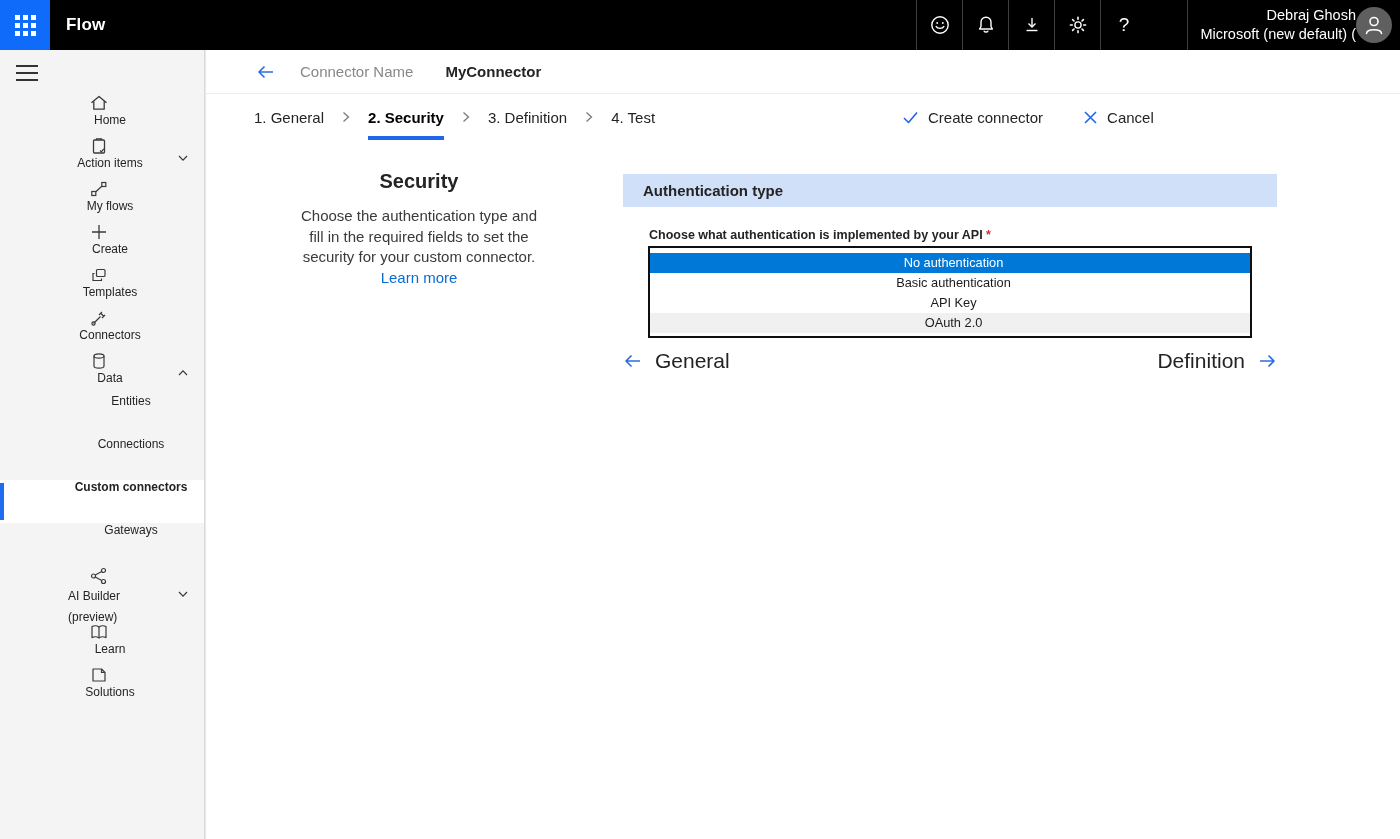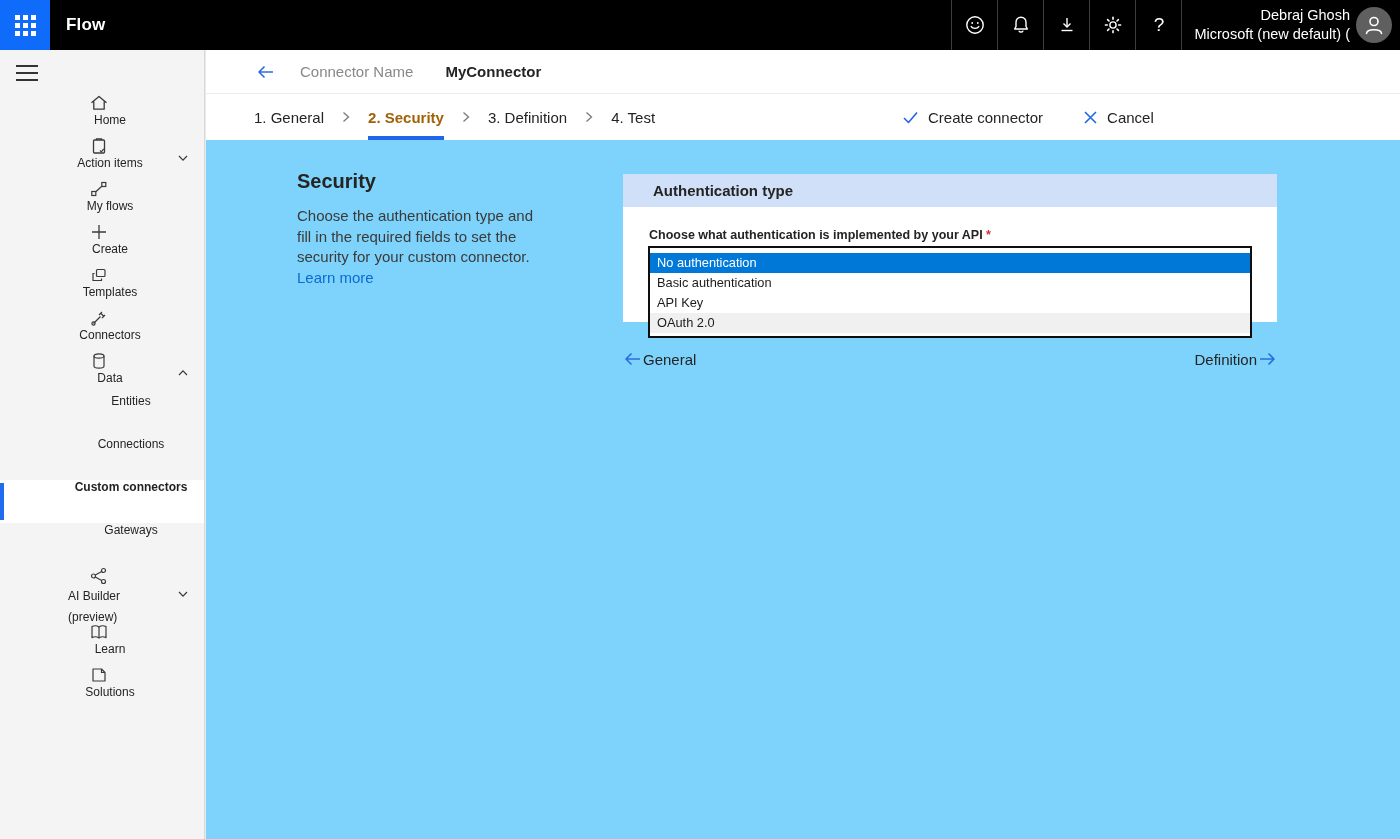--- a/index.html
+++ b/index.html
@@ -13,21 +13,21 @@
     align-items:center; justify-content:center; cursor:pointer; }
   .waffle-grid { display:grid; grid-template-columns:repeat(3,5px);
     grid-template-rows:repeat(3,5px); gap:3px; }
   .waffle-grid span { background:#fff; }
   .app-title { color:#fff; font-size:17px; font-weight:700; margin-left:16px; letter-spacing:.2px; }
   .top-spacer { flex:1; }
   .top-icon { width:46px; height:50px; display:flex; align-items:center;
     justify-content:center; border-left:1px solid #3d3d3d; cursor:pointer; }
   .help-glyph { color:#fff; font-size:19px; font-weight:400; }
   .user-block { height:50px; border-left:1px solid #3d3d3d; display:flex;
-    align-items:center; padding:0 8px 0 12px; gap:6px; cursor:pointer; }
+    align-items:center; padding:0 8px 0 12px; gap:0; cursor:pointer;margin-left:41px; }
   .user-text { text-align:right; color:#fff; font-size:14.5px; line-height:19px; }
   .avatar { width:36px; height:36px; border-radius:50%; background:#5f5f5f;
     display:flex; align-items:center; justify-content:center; }
 
   
   .sidebar { position:absolute; top:50px; left:0; width:205px; bottom:0;
     background:#f4f4f4; border-right:1px solid #d9d9d9; }
   .hamburger { margin:15px 0 10px 16px; width:22px; height:16px; display:flex;
     flex-direction:column; justify-content:space-between; cursor:pointer; }
   .hamburger span { height:2px; background:#333; }
@@ -48,50 +48,50 @@
   .breadcrumb-row { height:44px; background:#fff; border-bottom:1px solid #ededed;
     display:flex; align-items:center; }
   .back-btn { margin-left:50px; cursor:pointer; display:flex; }
   .bc-label { margin-left:24px; color:#8a8886; font-size:15px; }
   .bc-value { margin-left:32px; color:#252423; font-size:15px; font-weight:600; }
 
   .wizard-row { height:46px; background:#fff; position:relative; display:flex; align-items:center; }
   .steps { display:flex; align-items:center; margin-left:48px; height:100%; }
   .step { height:100%; display:flex; align-items:center; position:relative;
     font-size:15px; color:#252423; cursor:pointer; }
-  .step.active { color:#a16207; font-weight:600; }
+  .step.active { color:#000000; font-weight:600; }
   .step.active::after { content:""; position:absolute; left:0; right:0; bottom:0;
     height:4px; background:#2166e8; }
   .sep { margin:0 15px; display:flex; }
   .wizard-actions { position:absolute; left:696px; display:flex; align-items:center; gap:40px; }
   .w-action { display:flex; align-items:center; gap:9px; font-size:15px;
     color:#252423; cursor:pointer; }
 
-  .content { position:absolute; left:0; right:0; top:90px; bottom:0; background:#7dd3fc; }
+  .content { position:absolute; left:0; right:0; top:90px; bottom:0; background:#ffffff;text-align:center; }
 
   .security-block { position:absolute; left:91px; top:30px; width:244px; }
   .sec-heading { font-size:20px; font-weight:600; color:#252423; }
   .sec-desc { margin-top:13px; font-size:15px; line-height:20.5px; color:#3b3a39; }
   .link { color:#0b6bd4; text-decoration:none; cursor:pointer; }
 
   .auth-panel { position:absolute; left:417px; top:34px; width:654px; }
   .panel-header { height:33px; background:#cfe0f8; display:flex; align-items:center;
-    padding-left:30px; font-size:15px; font-weight:700; color:#252423; }
+    padding-left:20px; font-size:15px; font-weight:700; color:#252423; }
   .panel-body { background:#fff; height:115px; position:relative; }
   .field-label { position:absolute; left:26px; top:21px; font-size:12.5px; color:#252423;font-weight:bold; }
   .req { color:#d13438; }
   .listbox { position:absolute; left:25px; top:39px; width:604px; z-index:5;
     background:#fff; border:2px solid #0f0f0f; padding:5px 0 3px 0; cursor:pointer; }
   .opt { height:20px; line-height:20px; padding-left:7px; font-size:12.8px; color:#1b1b1b; }
   .opt.selected { background:#0078d7; color:#fff; }
   .opt.shaded { background:#f0f0f0; }
 
   .pager { position:absolute; left:417px; top:209px; width:654px; display:flex;
     justify-content:space-between; align-items:center; }
-  .pager-btn { display:flex; align-items:center; gap:0; font-size:15px;
+  .pager-btn { display:flex; align-items:center; gap:12px; font-size:21px;
     color:#252423; cursor:pointer; }
 
   svg { display:block; }
 </style>
 </head>
 <body>
 
 <div class="topbar">
   <div class="waffle">
     <div class="waffle-grid">

